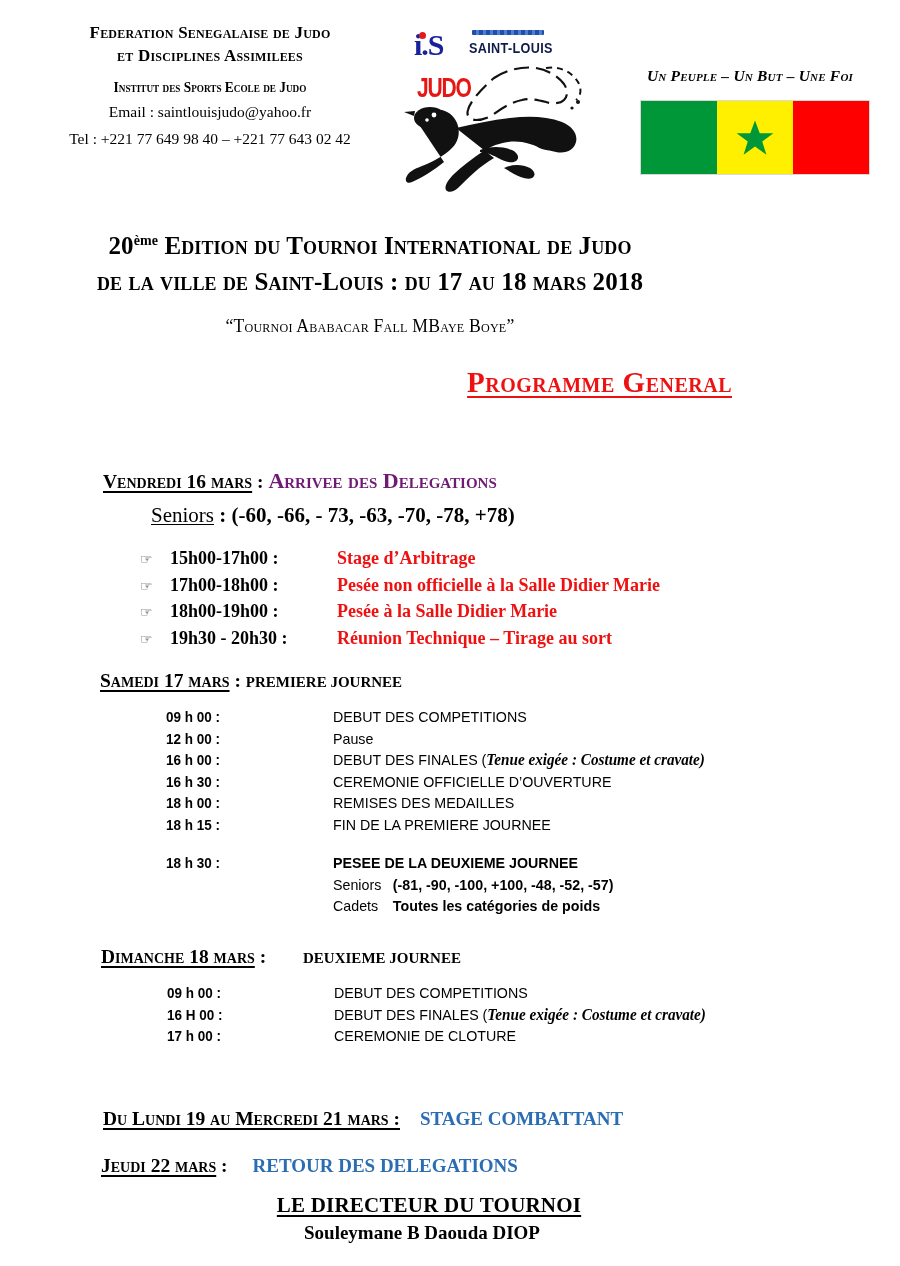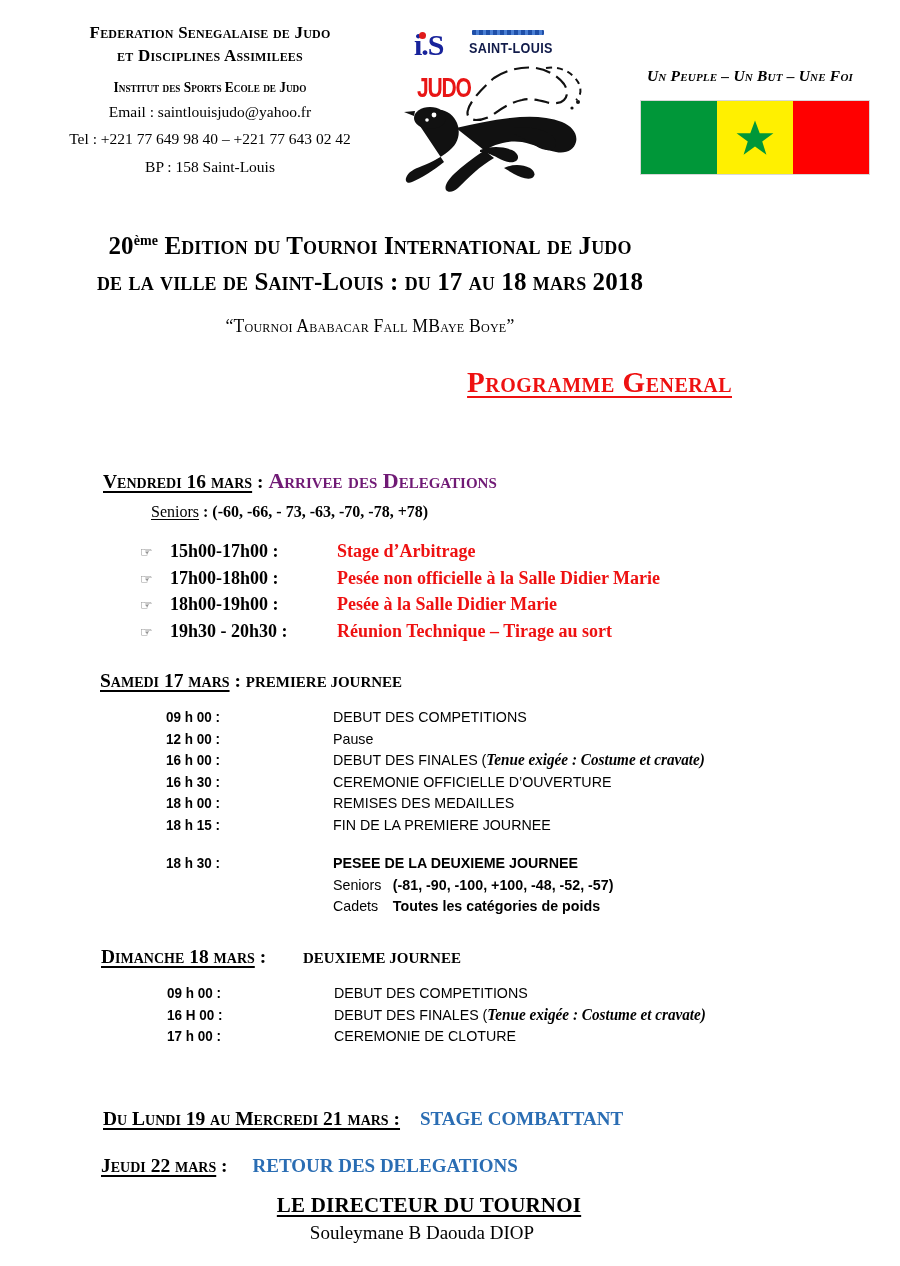--- a/index.html
+++ b/index.html
@@ -208,21 +208,21 @@
     font-size: 15px;
   }
 
   
   .sec-vendredi { position: absolute; left: 103px; top: 0; }
   .seniors-line {
     margin-top: 9px;
     margin-left: 48px;
     font-family: "Liberation Serif", "DejaVu Serif", serif;
     font-weight: bold;
-    font-size: 16px;
+    font-size: 21px;
   }
   .seniors-line .u {
     font-weight: normal;
     text-decoration: underline;
     text-decoration-thickness: 1.3px;
     text-underline-offset: 2px;
   }
 
   .red-list {
     margin-top: 20px;
@@ -319,40 +319,39 @@
     font-weight: bold;
     font-size: 21px;
     text-decoration: underline;
     text-decoration-thickness: 1.7px;
     text-underline-offset: 3px;
     letter-spacing: 0.2px;
   }
   .sig-name {
     margin-top: 4px;
     margin-right: 14px;
-    font-weight: normal;
+    font-weight: bold;
     font-size: 19px;
   }
 </style>
 </head>
 <body>
 
 <div class="page">
 
   <div class="header">
 
     <div class="fed-block">
       <div class="fed-title">
         <div>Federation Senegalaise de Judo</div>
         <div>et Disciplines Assimilees</div>
       </div>
       <div class="fed-sub">Institut des Sports Ecole de Judo</div>
       <div class="fed-line">Email : saintlouisjudo@yahoo.fr</div>
       <div class="fed-line">Tel : +221 77 649 98 40 – +221 77 643 02 42</div>
-      <div class="fed-line">BP : 158 Saint-Louis</div>
     </div>
 
     <div class="logo">
       <svg class="logo-art" width="210" height="180" viewBox="0 0 210 180">
         <path d="M98 62 C110 54,126 50,140 52 C152 54,162 60,168 68 C172 74,172 80,168 84 C164 88,156 88,150 86 C142 84,134 82,126 84 C116 86,106 92,98 98 C92 102,86 104,80 104 C74 104,70 100,72 94 C74 86,84 74,98 62 Z" fill="none" stroke="#111" stroke-width="2.2" stroke-dasharray="15 7"></path>
         <path d="M20 104 C26 96,36 92,46 94 C54 96,60 102,62 110 C64 118,62 126,56 132 C48 140,36 146,26 150 C18 153,12 156,10 162 C9 166,12 168,16 166 C26 162,38 154,48 146" fill="#111"></path>
         <ellipse cx="34" cy="102" rx="16" ry="11" fill="#111"></ellipse>
         <path d="M18 100 l-10 -4 l11 -1 Z" fill="#111"></path>
         <circle cx="38" cy="99" r="2.4" fill="#fff"></circle>
         <circle cx="31" cy="104" r="1.8" fill="#fff"></circle>

